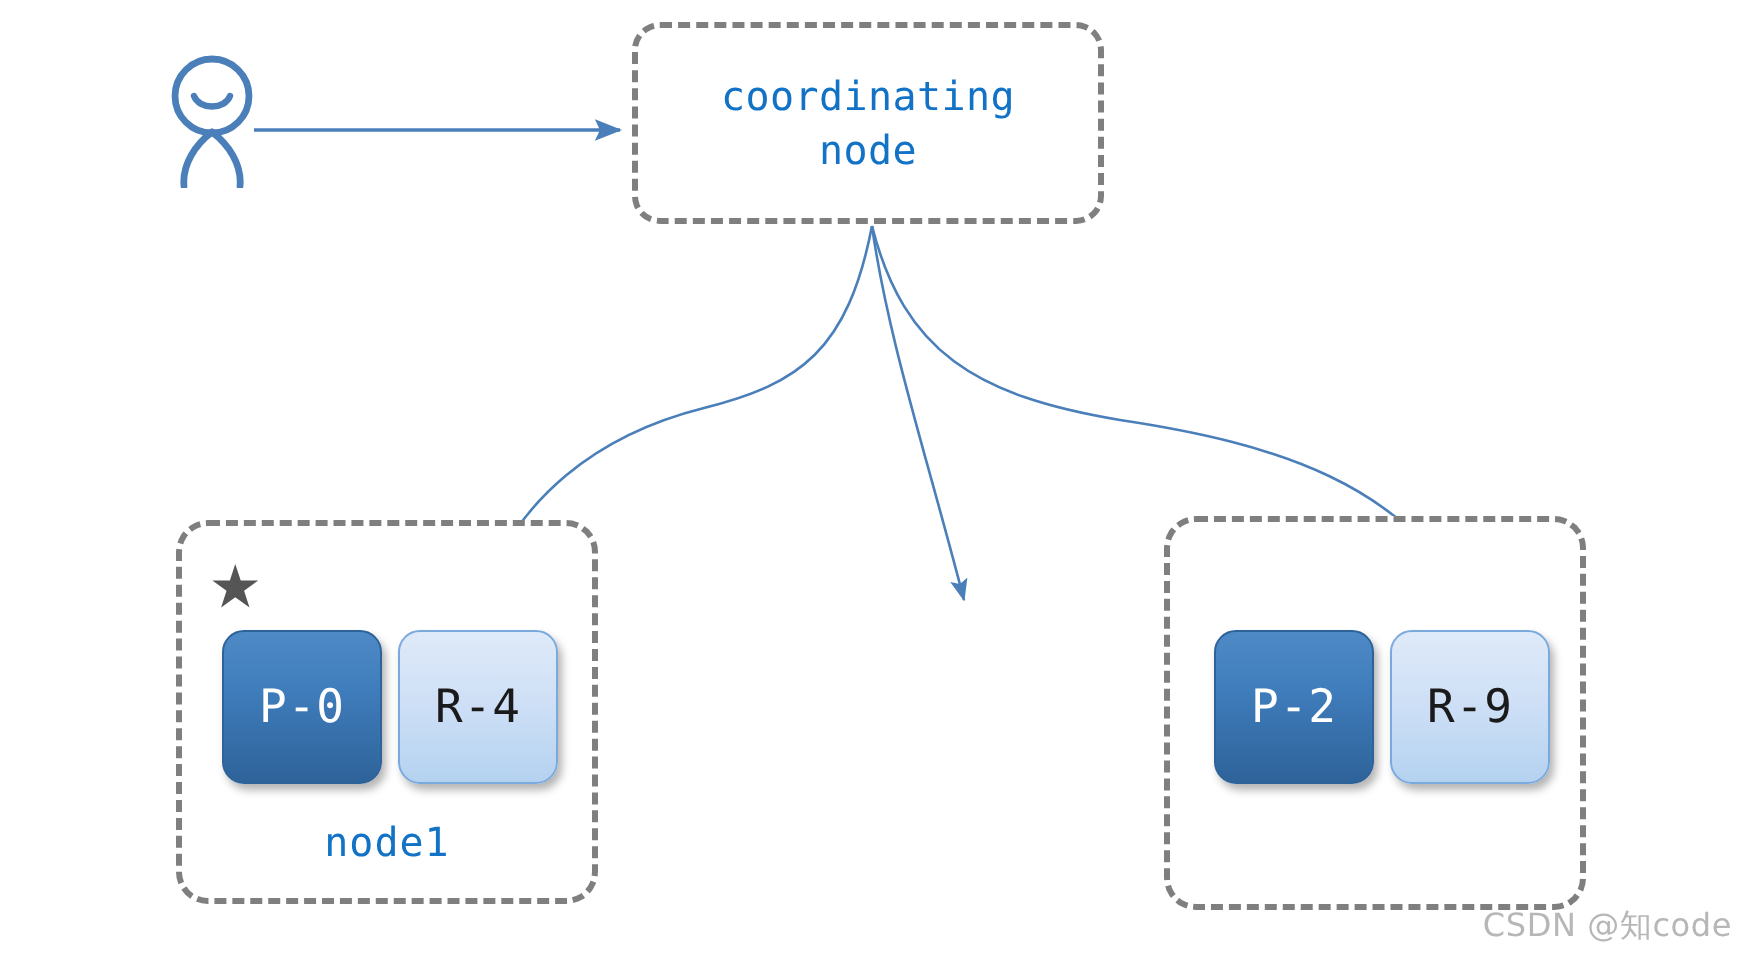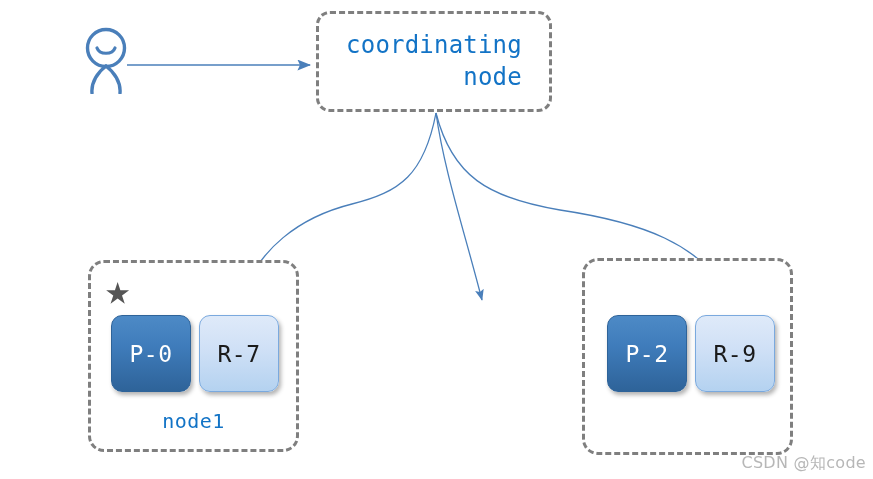--- a/index.html
+++ b/index.html
@@ -47,23 +47,23 @@
     box-sizing: border-box;
     border: 3px dashed #7f7f7f;
     border-radius: 14px;
     display: flex;
     align-items: center;
     justify-content: center;
     background: #ffffff;
   }
   #coordinating-node .cn-label {
     color: #1273c6;
-    font-size: 24px;
+    font-size: 20px;
     line-height: 1.32;
-    text-align: right;
+    text-align: center;
     letter-spacing: 0.2px;
     white-space: pre-line;
   }
 
   
   .node-box {
     position: absolute;
     box-sizing: border-box;
     border: 3px dashed #7f7f7f;
     border-radius: 16px;
@@ -173,21 +173,21 @@
 
   <div id="coordinating-node">
     <div class="cn-label">coordinating
 node</div>
   </div>
 
   <div class="node-box" id="node-box-1">
     <div class="star-marker">★</div>
     <div class="shard-row" id="shards-1">
       <div class="shard primary">P-0</div>
-      <div class="shard replica">R-7</div>
+      <div class="shard replica">R-4</div>
     </div>
     <div class="node-label">node1</div>
   </div>
 
 
   <div class="node-box" id="node-box-3">
     <div class="shard-row" id="shards-3">
       <div class="shard primary">P-2</div>
       <div class="shard replica">R-9</div>
     </div>

